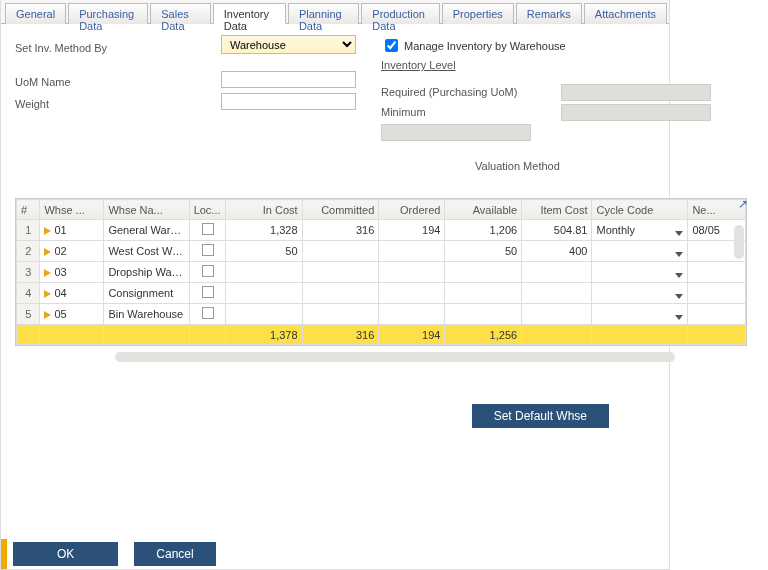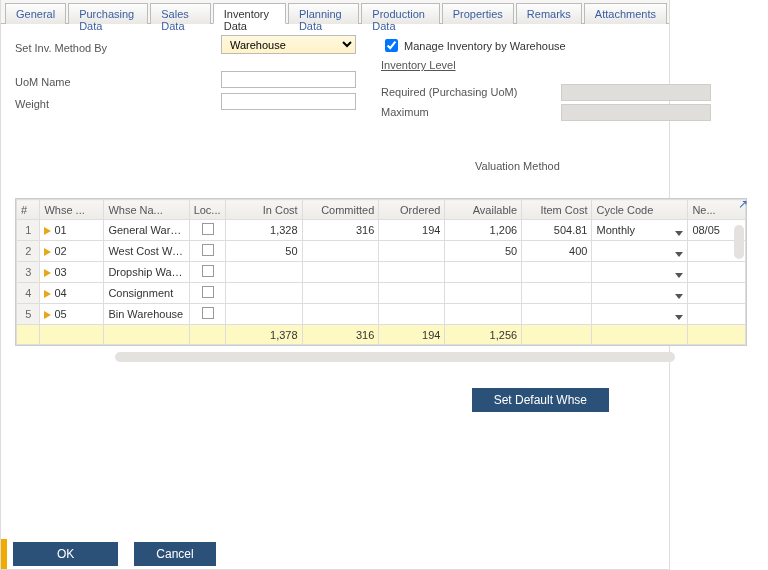--- a/index.html
+++ b/index.html
@@ -114,21 +114,21 @@
   }
   .grid th {
     background: linear-gradient(#f7f6f4,#edece9);
     color:#555;
     text-align:left;
     font-weight:normal;
   }
   .grid td { background:#fff;}
   .grid td.num, .grid th.num { text-align:right;}
   .grid td.rowhead { background:#f3f2ef; text-align:center; color:#666;}
-  .grid tr.totals td { background:#fef9c3;}
+  .grid tr.totals td { background:#fde047;}
   .arrow-icon {
     display:inline-block;
     width:0;height:0;
     border-top:4px solid transparent;
     border-bottom:4px solid transparent;
     border-left:7px solid #e6a817;
     vertical-align:middle;
   }
   .lock-chk { appearance:none; width:12px; height:12px; border:1px solid #999; background:#fff;}
   .cycle-arrow {
@@ -161,21 +161,21 @@
   }
   
   .btn {
     background:#2c5179;
     color:#fff;
     border:none;
     padding:5px 22px;
     font-size:12px;
     cursor:pointer;
   }
-  .btn-default-whse { position:absolute; right:60px; top:364px; }
+  .btn-default-whse { position:absolute; right:60px; top:380px; }
   .bottom-bar {
     position:absolute;
     left:0;
     bottom:0;
     height:30px;
     width:100%;
     display:flex;
     align-items:center;
     padding-left:12px;
     gap:16px;
@@ -228,21 +228,24 @@
       <div class="checkbox-row">
         <input type="checkbox" checked="" style="">
         <span>Manage Inventory by Warehouse</span>
       </div>
       <span class="section-title">Inventory Level</span>
       <div class="right-row">
         <span class="right-label">Required (Purchasing UoM)</span>
         <span class="right-field"></span>
       </div>
       <div class="right-row">
-        <span class="right-label">Maximum</span>
+        <span class="right-label">Minimum</span>
+        <span class="right-field"></span>
+      </div>
+      <div class="right-row">
         <span class="right-field"></span>
       </div>
     </div>
 
     <div class="row valuation">
       <span class="label">Valuation Method</span>
     </div>
 
     <div class="grid-wrap">
       <span class="expand-icon">↗</span>

